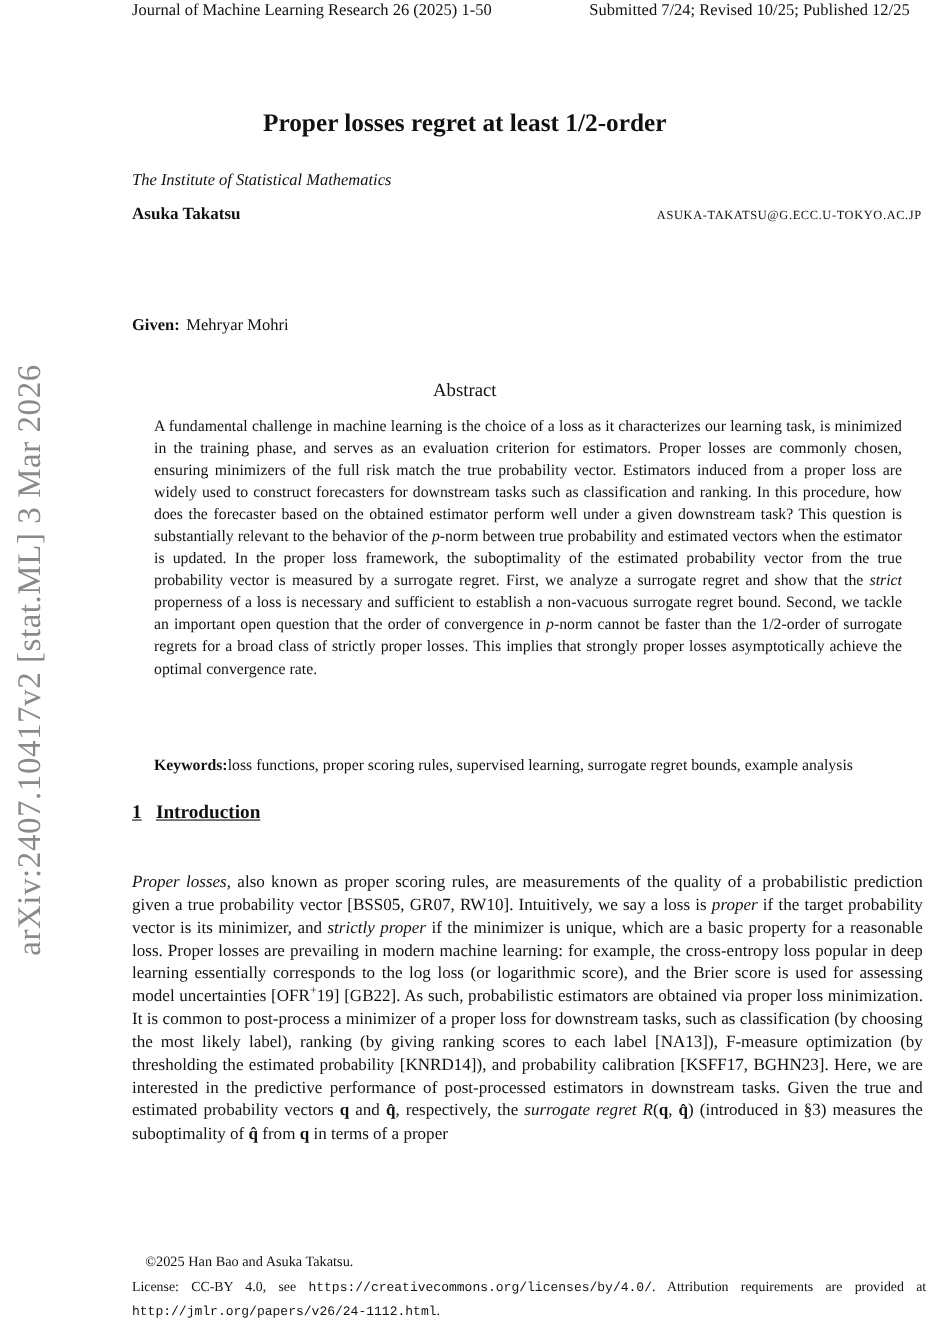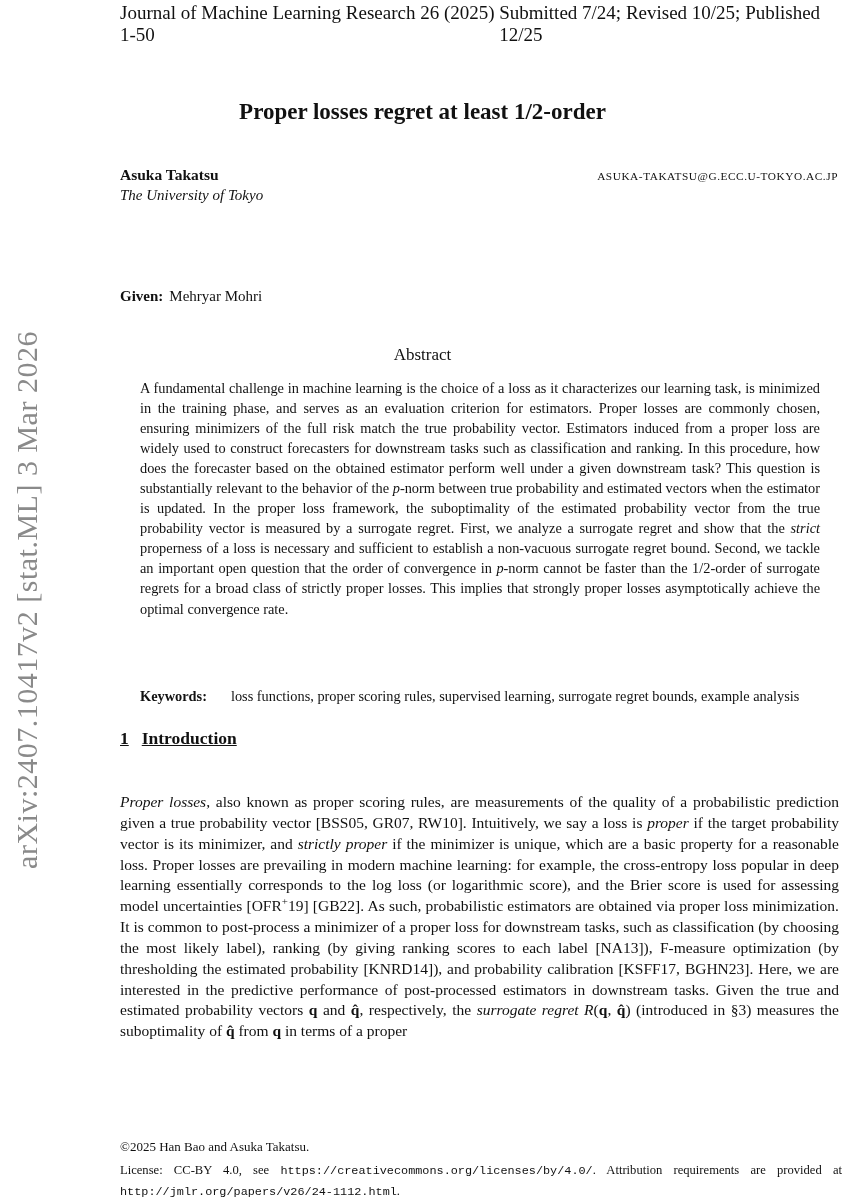--- a/index.html
+++ b/index.html
@@ -25,24 +25,24 @@
     white-space: nowrap;
     color: #8a8a8a;
     font-size: 30px;
     letter-spacing: 0.5px;
   }
 
   .header {
     position: absolute;
     top: 2px;
     left: 120px;
-    right: 8px;
+    right: 18px;
     display: flex;
     justify-content: space-between;
-    font-size: 19px;
+    font-size: 15px;
   }
 
   .title {
     position: absolute;
     top: 99px;
     left: 0;
     width: 100%;
     text-align: center;
     font-size: 23px;
     font-weight: bold;
@@ -94,21 +94,21 @@
 
   .keywords {
     position: absolute;
     top: 686px;
     left: 140px;
     width: 680px;
     font-size: 14.35px;
     line-height: 20.05px;
     text-align: justify;
   }
-  .keywords .bf { margin-right: 24px; }
+  .keywords .bf { margin-right: 0; }
 
   .section-heading {
     position: absolute;
     top: 728px;
     left: 120px;
     font-size: 17.5px;
     font-weight: bold;
     text-decoration: underline;
   }
   .section-heading .sec-title { margin-left: 13px; }
@@ -119,21 +119,21 @@
     left: 120px;
     width: 719px;
     font-size: 15.5px;
     line-height: 20.85px;
     text-align: justify;
   }
 
   .copyright {
     position: absolute;
     top: 1139px;
-    left: 120px;
+    left: 132px;
     right: 10px;
     font-size: 13px;
   }
   .license {
     position: absolute;
     top: 1161px;
     left: 120px;
     width: 722px;
     font-size: 12.6px;
     line-height: 19.5px;
@@ -149,27 +149,27 @@
 
   <div class="header">
     <span>Journal of Machine Learning Research 26 (2025) 1-50</span>
     <span>Submitted 7/24; Revised 10/25; Published 12/25</span>
   </div>
 
   <div class="title">Proper losses regret at least 1/2-order</div>
 
   <div class="authors">
     <div class="author">
+      <div class="author-affil">The Institute of Statistical Mathematics</div>
     </div>
     <div class="author">
       <div class="author-name-row">
         <span class="author-name">Asuka Takatsu</span>
         <span class="author-email">ASUKA-TAKATSU@G.ECC.U-TOKYO.AC.JP</span>
       </div>
-      <div class="author-affil">The University of Tokyo</div>
     </div>
   </div>
 
   <div class="editor">
     <span class="bf">Given:</span><span>Mehryar Mohri</span>
   </div>
 
   <div class="abstract-heading">Abstract</div>
 
   <div class="abstract-body"><span>A fundamental challenge in machine learning is the choice of a loss as it characterizes our learning task, is minimized in the training phase, and serves as an evaluation criterion for estimators. Proper losses are commonly chosen, ensuring minimizers of the full risk match the true probability vector. Estimators induced from a proper loss are widely used to construct forecasters for downstream tasks such as classification and ranking. In this procedure, how does the forecaster based on the obtained estimator perform well under a given downstream task? This question is substantially relevant to the behavior of the </span><span class="it">p</span><span>-norm between true probability and estimated vectors when the estimator is updated. In the proper loss framework, the suboptimality of the estimated probability vector from the true probability vector is measured by a surrogate regret. First, we analyze a surrogate regret and show that the </span><span class="it">strict</span><span> properness of a loss is necessary and sufficient to establish a non-vacuous surrogate regret bound. Second, we tackle an important open question that the order of convergence in </span><span class="it">p</span><span>-norm cannot be faster than the 1/2-order of surrogate regrets for a broad class of strictly proper losses. This implies that strongly proper losses asymptotically achieve the optimal convergence rate.</span></div>

